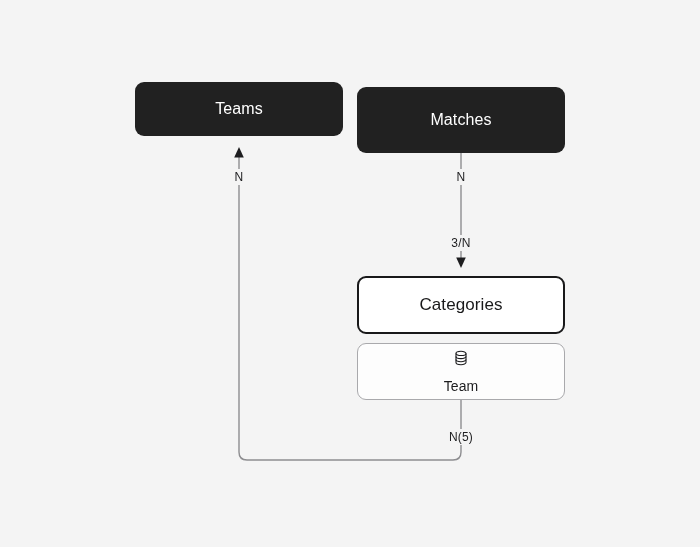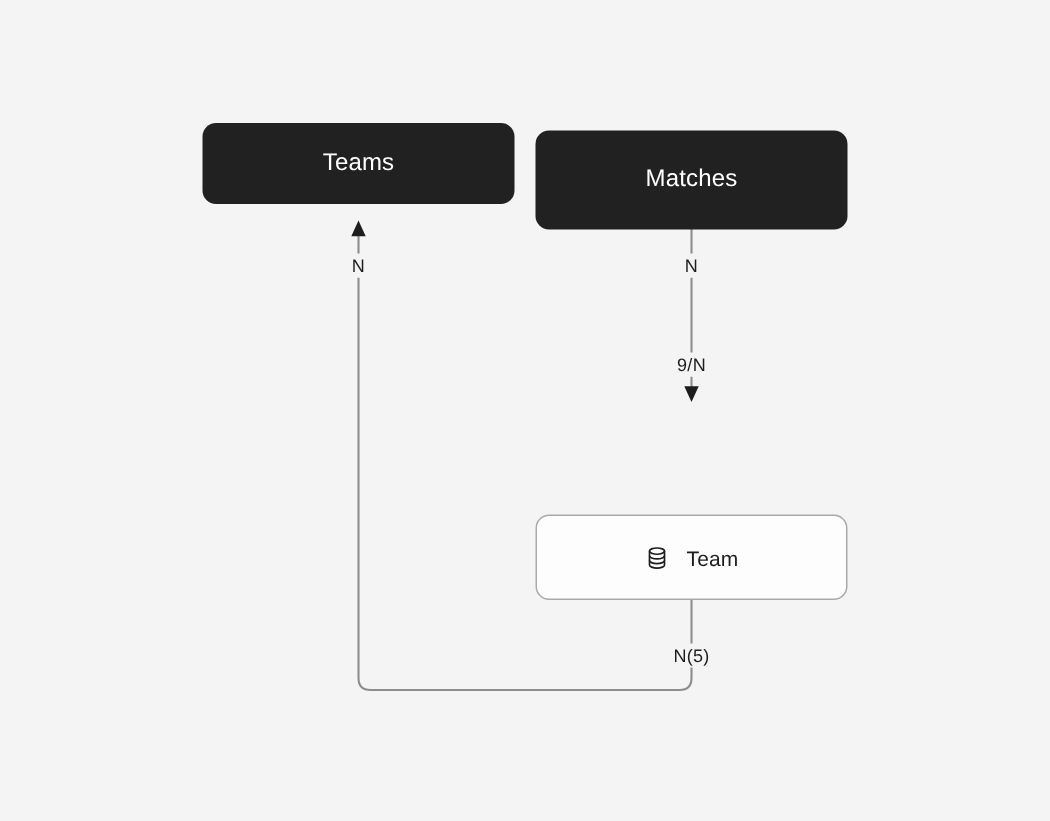--- a/index.html
+++ b/index.html
@@ -60,20 +60,21 @@
   .node-soft .node-label {
     font-size: 14px;
     color: #1d1d1f;
     letter-spacing: 0.1px;
   }
   .node-inner {
     display: flex;
     align-items: center;
     justify-content: center;
     gap: 12px;
+    flex-direction: column;
   }
   .db-icon {
     display: inline-flex;
     align-items: center;
     justify-content: center;
     width: 16px;
     height: 16px;
   }
 
   .edge-label {
@@ -106,33 +107,36 @@
   </svg>
 
   <div class="node node-dark" style="left:135px; top:82px; width:208px; height:54px;">
     <span class="node-label">Teams</span>
   </div>
 
   <div class="node node-dark" style="left:357px; top:87px; width:208px; height:66px;">
     <span class="node-label">Matches</span>
   </div>
 
+  <div class="node node-outline" style="left:357px; top:276px; width:208px; height:58px;">
+    <span class="node-label">Categories</span>
+  </div>
 
   <div class="node node-soft" style="left:357px; top:343px; width:208px; height:57px;">
     <span class="node-inner">
       <span class="db-icon">
         <svg viewBox="0 0 16 16" width="16" height="16" xmlns="http://www.w3.org/2000/svg">
           <ellipse cx="8" cy="3.4" rx="5" ry="2.1" fill="none" stroke="#1d1d1f" stroke-width="1.1"></ellipse>
           <path d="M3,3.4 L3,12.6 C3,13.76 5.24,14.7 8,14.7 C10.76,14.7 13,13.76 13,12.6 L13,3.4" fill="none" stroke="#1d1d1f" stroke-width="1.1"></path>
           <path d="M3,6.5 C3,7.66 5.24,8.6 8,8.6 C10.76,8.6 13,7.66 13,6.5" fill="none" stroke="#1d1d1f" stroke-width="1.1"></path>
           <path d="M3,9.6 C3,10.76 5.24,11.7 8,11.7 C10.76,11.7 13,10.76 13,9.6" fill="none" stroke="#1d1d1f" stroke-width="1.1"></path>
         </svg>
       </span>
       <span class="node-label">Team</span>
     </span>
   </div>
 
   <div class="edge-label" style="left:239px; top:177px;">N</div>
   <div class="edge-label" style="left:461px; top:177px;">N</div>
-  <div class="edge-label" style="left:461px; top:243px;">9/N</div>
+  <div class="edge-label" style="left:461px; top:243px;">3/N</div>
   <div class="edge-label" style="left:461px; top:437px;">N(5)</div>
 
 </div>
 
 </body></html>

